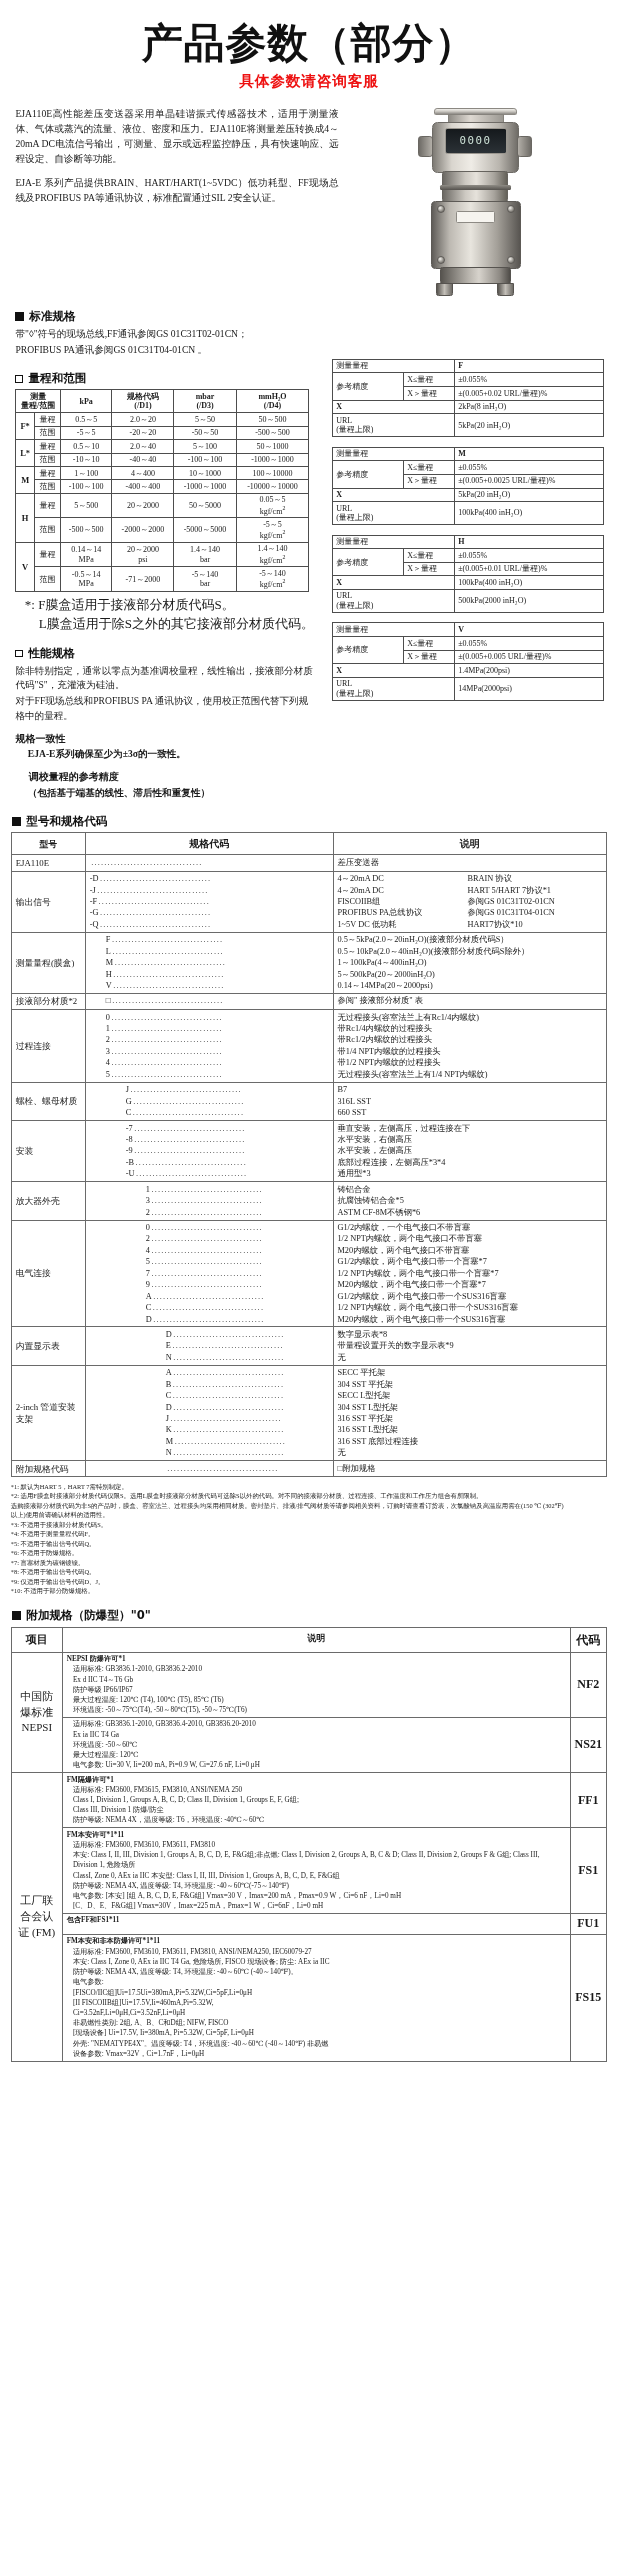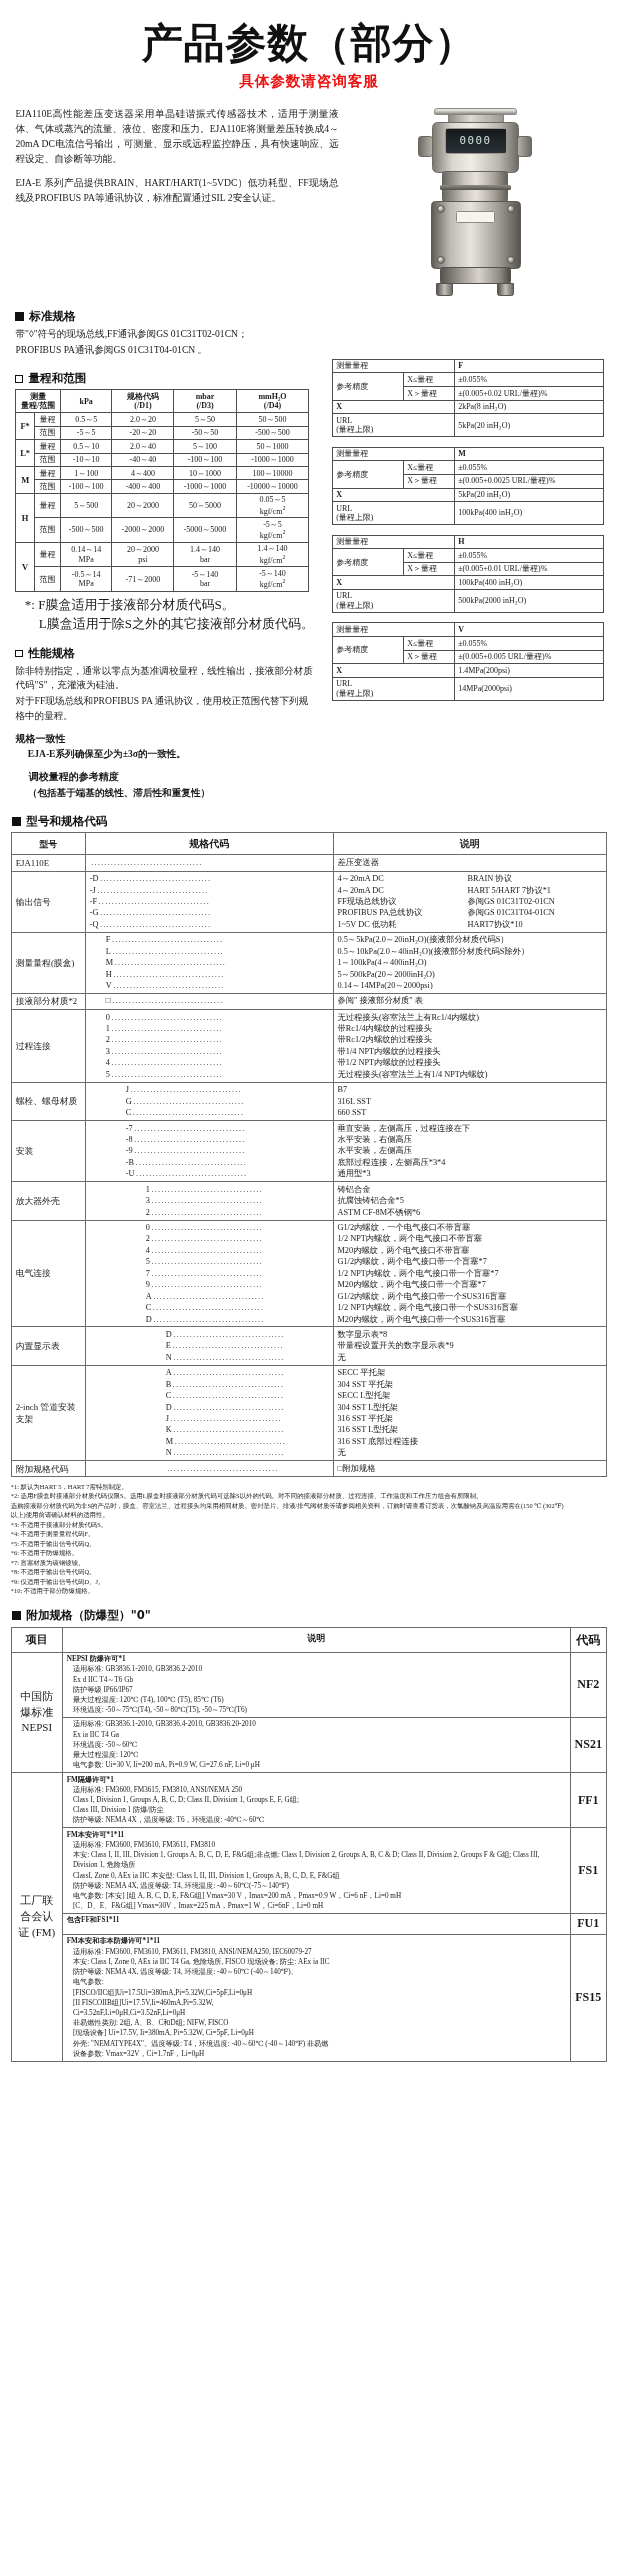--- a/index.html
+++ b/index.html
@@ -481,21 +481,21 @@
               <span class="d">..................................</span>
             </div>
             <div class="dotline">
               <span class="k">-Q</span>
               <span class="d">..................................</span>
             </div>
           </td>
           <td class="desc">
             <div><span class="d1">4～20mA DC</span><span>BRAIN 协议</span></div>
             <div><span class="d1">4～20mA DC</span><span>HART 5/HART 7协议*1</span></div>
-            <div><span class="d1">FF现场总线协议</span><span>参阅GS 01C31T02-01CN</span></div>
+            <div><span class="d1">FISCOIIB组</span><span>参阅GS 01C31T02-01CN</span></div>
             <div><span class="d1">PROFIBUS PA总线协议</span><span>参阅GS 01C31T04-01CN</span></div>
             <div><span class="d1">1~5V DC 低功耗</span><span>HART7协议*10</span></div>
           </td>
         </tr>
         <tr>
           <td class="cat">测量量程(膜盒)</td>
           <td class="code cell-pad-a">
             <div class="dotline">
               <span class="k">F</span>
               <span class="d">..................................</span>

